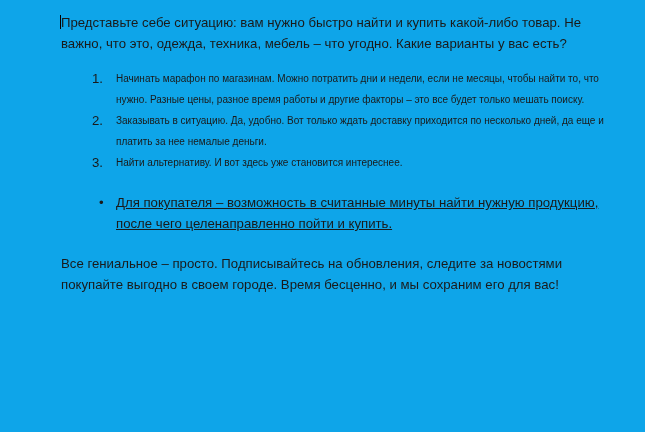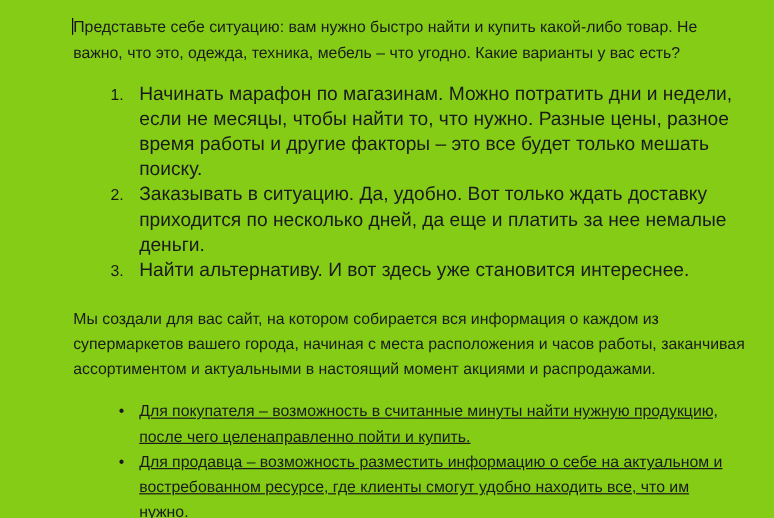--- a/index.html
+++ b/index.html
@@ -14,21 +14,21 @@
     overflow: hidden;
     font-family: "Liberation Sans", "DejaVu Sans", sans-serif;
     color: #1a1a1a;
     -webkit-font-smoothing: antialiased;
   }
 
   .page {
     position: relative;
     width: 645px;
     height: 432px;
-    background: #84cc16;
+    background: #0ea5e9;
     box-sizing: border-box;
     padding: 12px 24px 0 61px;
   }
 
   
   .caret {
     display: inline-block;
     width: 1px;
     height: 14px;
     background: #000;
@@ -54,21 +54,21 @@
     margin: 0 0 12px 0;
     padding: 0;
     list-style: none;
     counter-reset: li;
     max-width: 566px;
   }
   ol.numbered > li {
     counter-increment: li;
     position: relative;
     padding-left: 55px;
-    font-size: 16px;
+    font-size: 10px;
     line-height: 21px;
     margin: 0 0 0 0;
     color: #1a1a1a;
   }
   ol.numbered > li::before {
     content: counter(li) ".";
     position: absolute;
     left: 31px;
     top: 0;
     font-size: 13.2px;
@@ -112,25 +112,23 @@
   <p class="para tight-top"><span class="caret"></span><span>Представьте себе ситуацию: вам нужно быстро найти и купить какой-либо товар. Не важно, что это, одежда, техника, мебель – что угодно. Какие варианты у вас есть?</span></p>
 
   <ol class="numbered">
     <li><span>Начинать марафон по магазинам. Можно потратить дни и недели, если не месяцы, чтобы найти то, что нужно. Разные цены, разное время работы и другие факторы – это все будет только мешать поиску.</span></li>
     <li><span>Заказывать в ситуацию. Да, удобно. Вот только ждать доставку приходится по несколько дней, да еще и платить за нее немалые деньги.</span></li>
     <li><span>Найти альтернативу. И вот здесь уже становится интереснее.</span></li>
   </ol>
 
   <div class="spacer-sm"></div>
 
-  <p class="para">Мы создали для вас сайт, на котором собирается вся информация о каждом из супермаркетов вашего города, начиная с места расположения и часов работы, заканчивая ассортиментом и актуальными в настоящий момент акциями и распродажами.</p>
 
 
   <ul class="bulleted">
     <li><span>Для покупателя – возможность в считанные минуты найти нужную продукцию, после чего целенаправленно пойти и купить.</span></li>
-    <li><span>Для продавца – возможность разместить информацию о себе на актуальном и востребованном ресурсе, где клиенты смогут удобно находить все, что им нужно.</span></li>
   </ul>
 
   <div class="spacer-sm"></div>
 
   <p class="para">Все гениальное – просто. Подписывайтесь на обновления, следите за новостями покупайте выгодно в своем городе. Время бесценно, и мы сохраним его для вас!</p>
 
 </div>
 
 </body></html>

